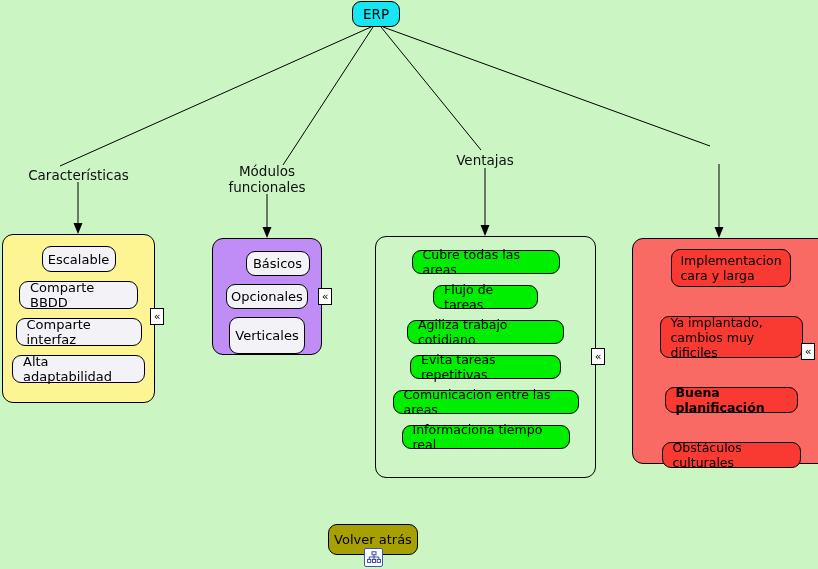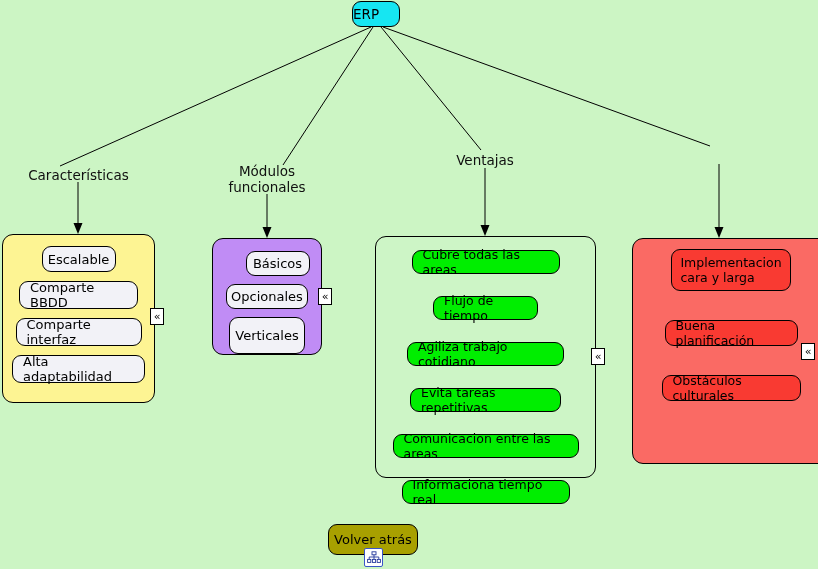--- a/index.html
+++ b/index.html
@@ -34,20 +34,21 @@
     position: absolute;
     left: 352px;
     top: 1px;
     width: 48px;
     height: 26px;
     background: #16e6f2;
     border: 1.6px solid #000;
     border-radius: 9px;
     display: flex;
     align-items: center;
+    justify-content: center;
     font-size: 13.5px;
     color: #000;
     box-sizing: border-box;
   }
 
   
   .branch-label {
     position: absolute;
     font-size: 13.5px;
     color: #101010;
@@ -75,21 +76,21 @@
   .group-modulos {
     left: 212px; top: 238px; width: 110px; height: 117px;
     background: #c08cf5;
     padding-top: 12px;
     gap: 8px;
   }
   .group-ventajas {
     left: 375px; top: 236px; width: 221px; height: 242px;
     background: #cdf5c6;
     padding-top: 13px;
-    gap: 22px;
+    gap: 11px;
   }
   .group-inconvenientes {
     left: 632px; top: 238px; width: 198px; height: 226px;
     background: #fa6a64;
     padding-top: 10px;
     gap: 29px;
   }
 
   
   .leaf {
@@ -211,34 +212,36 @@
     <div class="leaf leaf-plain" style="width:64px;height:26px;margin-left:21px;">Básicos</div>
     <div class="leaf leaf-plain" style="width:82px;height:26px;">Opcionales</div>
     <div class="leaf leaf-plain" style="width:76px;height:38px;">Verticales</div>
   </div>
   <div class="collapse-handle" style="left:318px; top:288px;">
     <span>«</span>
   </div>
 
   <div class="group-box group-ventajas">
     <div class="leaf leaf-green" style="width:148px;height:24px;">Cubre todas las areas</div>
-    <div class="leaf leaf-green" style="width:105px;height:24px;">Flujo de tiempo</div>
+    <div class="leaf leaf-green" style="width:105px;height:24px;">Flujo de tareas</div>
     <div class="leaf leaf-green" style="width:157px;height:24px;">Agiliza trabajo cotidiano</div>
     <div class="leaf leaf-green" style="width:151px;height:24px;">Evita tareas repetitivas</div>
     <div class="leaf leaf-green" style="width:186px;height:24px;">Comunicacion entre las areas</div>
     <div class="leaf leaf-green" style="width:168px;height:24px;">Informaciona tiempo real</div>
   </div>
   <div class="collapse-handle" style="left:591px; top:348px;">
     <span>«</span>
   </div>
 
   <div class="group-box group-inconvenientes">
     <div class="leaf leaf-red" style="width:120px;height:42px;">Implementacion
 cara y larga</div>
-    <div class="leaf leaf-red" style="width:133px;height:26px;">Buena planificación</div>
+    <div class="leaf leaf-red" style="width:143px;height:42px;">Ya implantado,
+cambios muy dificiles</div>
+    <div class="leaf leaf-red" style="width:133px;height:26px;font-weight:bold;">Buena planificación</div>
     <div class="leaf leaf-red" style="width:139px;height:26px;">Obstáculos culturales</div>
   </div>
   <div class="collapse-handle" style="left:801px; top:343px;">
     <span>«</span>
   </div>
 
   <div class="back-button">
     <span>Volver atrás</span>
   </div>
 

